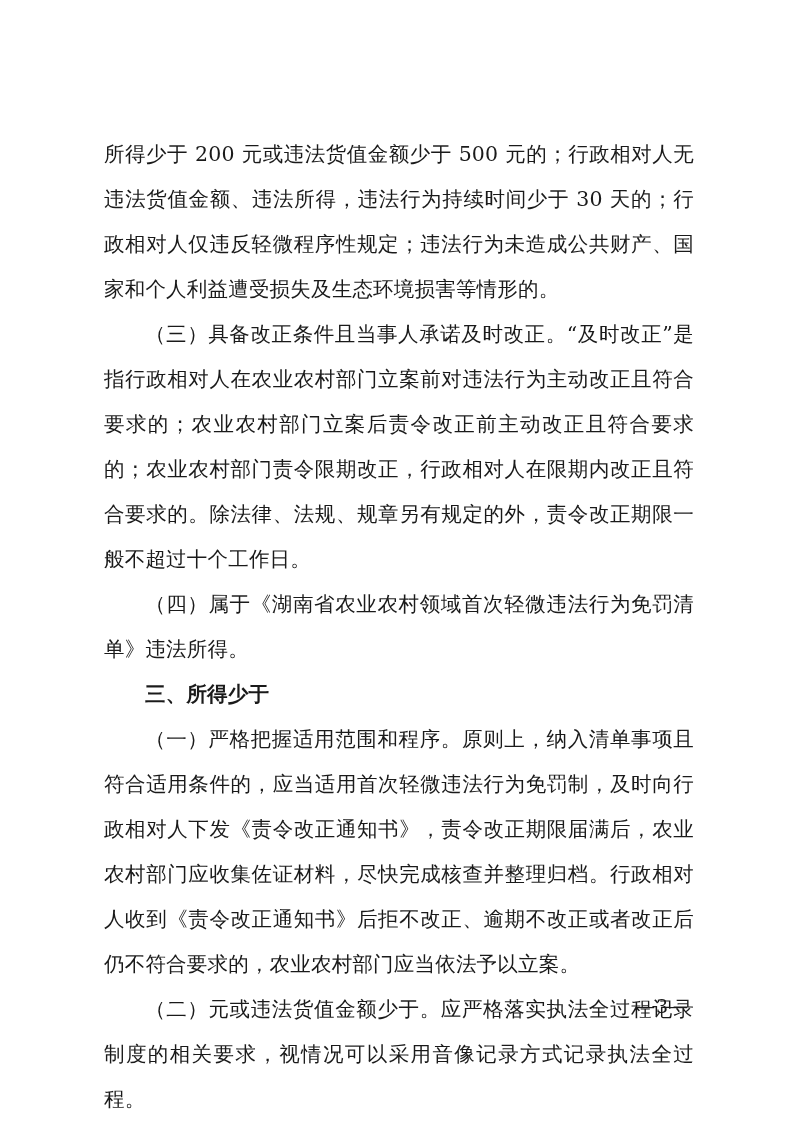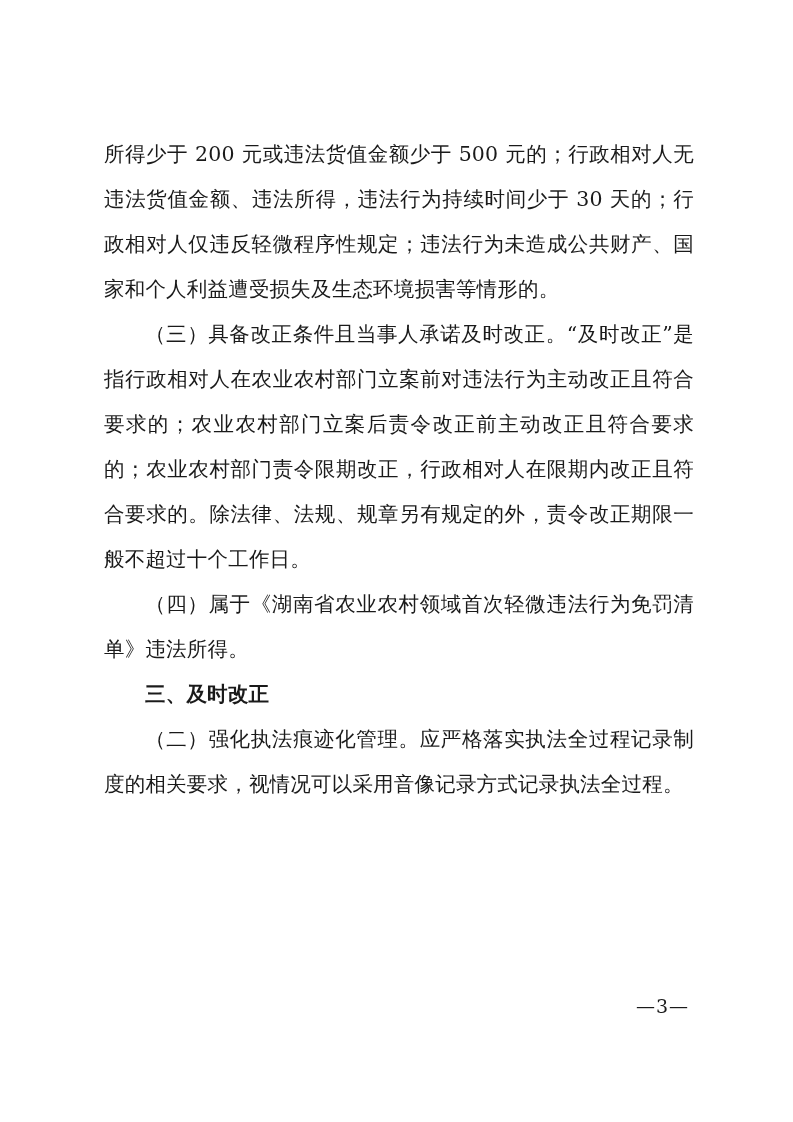--- a/index.html
+++ b/index.html
@@ -66,24 +66,27 @@
 
     <p class="para indent">
       <span class="bold">（三）具备改正条件且当事人承诺及时改正。</span><span>“及时改正”是指行政相对人在农业农村部门立案前对违法行为主动改正且符合要求的；农业农村部门立案后责令改正前主动改正且符合要求的；农业农村部门责令限期改正，行政相对人在限期内改正且符合要求的。除法律、法规、规章另有规定的外，责令改正期限一般不超过十个工作日。</span>
     </p>
 
     <p class="para indent">
       <span class="bold">（四）属于《湖南省农业农村领域首次轻微违法行为免罚清单》违法所得。</span>
     </p>
 
     <p class="para indent heading">
-      <span>三、及时改正</span>
+      <span>三、所得少于</span>
     </p>
 
+    <p class="para indent">
+      <span class="bold">（一）严格把握适用范围和程序。</span><span>原则上，纳入清单事项且符合适用条件的，应当适用首次轻微违法行为免罚制，及时向行政相对人下发《责令改正通知书》，责令改正期限届满后，农业农村部门应收集佐证材料，尽快完成核查并整理归档。行政相对人收到《责令改正通知书》后拒不改正、逾期不改正或者改正后仍不符合要求的，农业农村部门应当依法予以立案。</span>
+    </p>
 
     <p class="para indent">
-      <span class="bold">（二）强化执法痕迹化管理。</span><span>应严格落实执法全过程记录制度的相关要求，视情况可以采用音像记录方式记录执法全过程。</span>
+      <span class="bold">（二）元或违法货值金额少于。</span><span>应严格落实执法全过程记录制度的相关要求，视情况可以采用音像记录方式记录执法全过程。</span>
     </p>
 
   </div>
 
   <div class="page-number">—3—</div>
 </div>
 
 </body></html>

